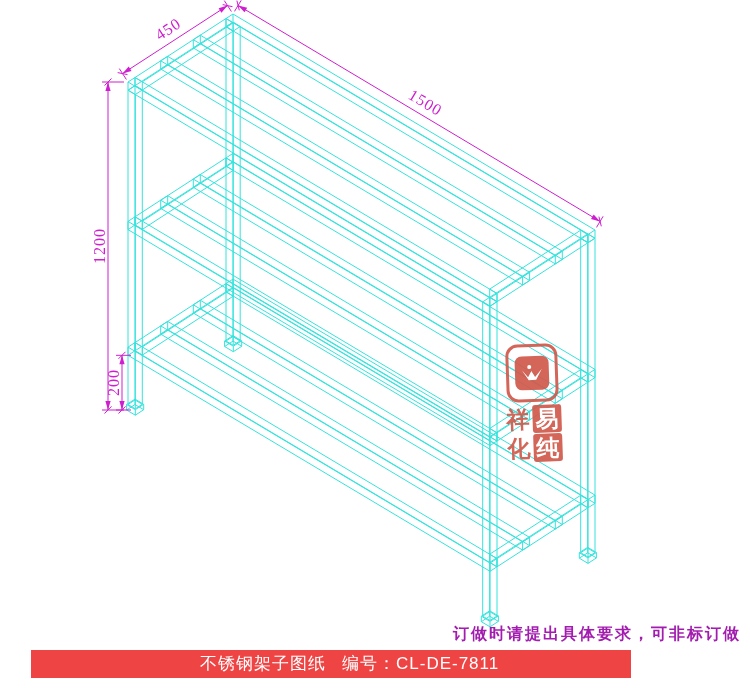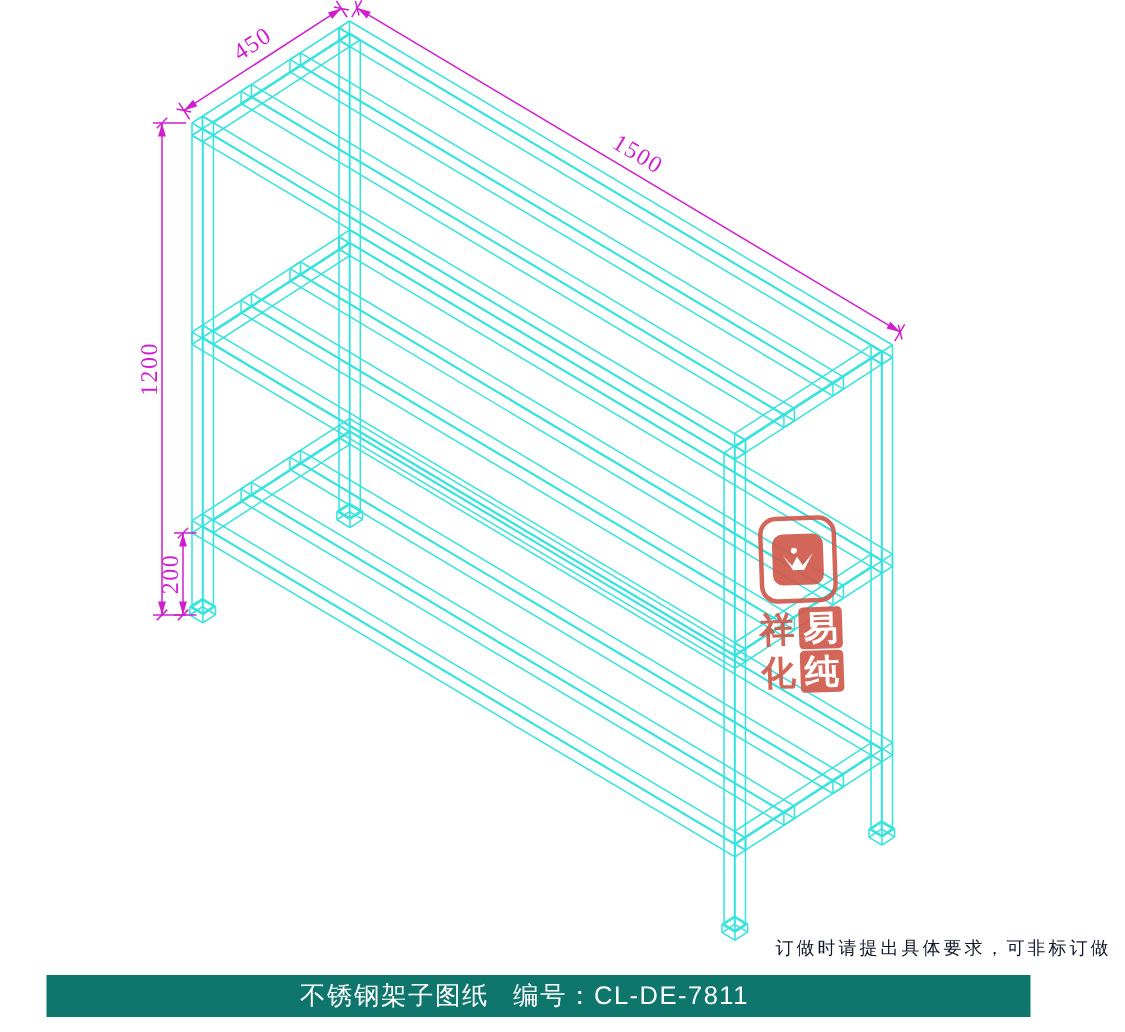--- a/index.html
+++ b/index.html
@@ -20,27 +20,27 @@
   
   #notes{
     position:absolute;left:44px;top:461px;
     color:#575757;font-size:17px;line-height:24.5px;letter-spacing:0.5px;
     white-space:nowrap;
   }
   #notes .note-line{height:24.5px;}
   
   #order-note{
     position:absolute;right:9px;top:624px;
-    color:#0f172a;font-size:12px;font-weight:normal;letter-spacing:2px;
+    color:#a21caf;font-size:16px;font-weight:bold;letter-spacing:2px;
     white-space:nowrap;
   }
   
   #footer-bar{
-    position:absolute;left:31px;top:650px;width:656px;height:28px;
-    background:#0f766e;
+    position:absolute;left:31px;top:650px;width:600px;height:28px;
+    background:#ef4444;
   }
   #footer-text{
     position:absolute;left:169px;top:0;height:28px;line-height:28px;
     color:#ffffff;font-size:17px;letter-spacing:1px;white-space:nowrap;
   }
   #footer-text .gap{display:inline-block;width:16px;}
   
   #seal{
     position:absolute;left:504px;top:344px;width:58px;
     transform:rotate(-2deg);

